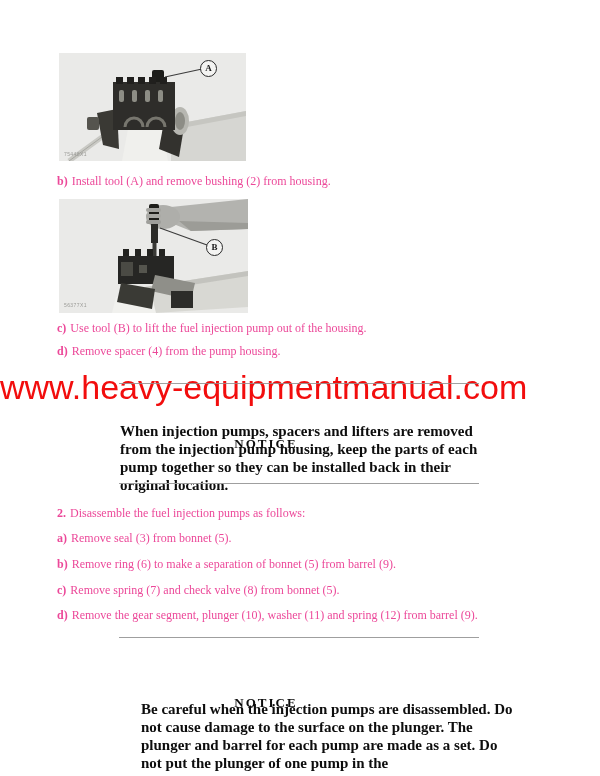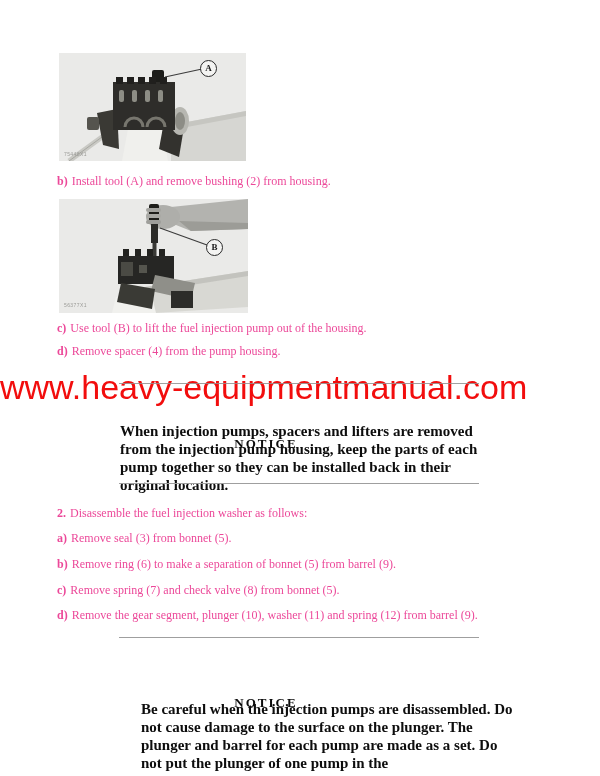--- a/index.html
+++ b/index.html
@@ -131,21 +131,21 @@
   <span class="pfx">d)</span><span>Remove spacer (4) from the pump housing.</span>
 </div>
 
 <div class="watermark">www.heavy-equipmentmanual.com</div>
 <div class="rule rule-over" style="top:383px;"></div>
 <div class="notice-title notice-over" style="top:392px;">NOTICE</div>
 <div class="notice-body" style="top:422px;">When injection pumps, spacers and lifters are removed from the injection pump housing, keep the parts of each pump together so they can be installed back in their original location.</div>
 <div class="rule" style="top:483px;"></div>
 
 <div class="line" style="top:506px;">
-  <span class="pfx">2.</span><span>Disassemble the fuel injection washer as follows:</span>
+  <span class="pfx">2.</span><span>Disassemble the fuel injection pumps as follows:</span>
 </div>
 <div class="line" style="top:531px;">
   <span class="pfx">a)</span><span>Remove seal (3) from bonnet (5).</span>
 </div>
 <div class="line" style="top:557px;">
   <span class="pfx">b)</span><span>Remove ring (6) to make a separation of bonnet (5) from barrel (9).</span>
 </div>
 <div class="line" style="top:583px;">
   <span class="pfx">c)</span><span>Remove spring (7) and check valve (8) from bonnet (5).</span>
 </div>

